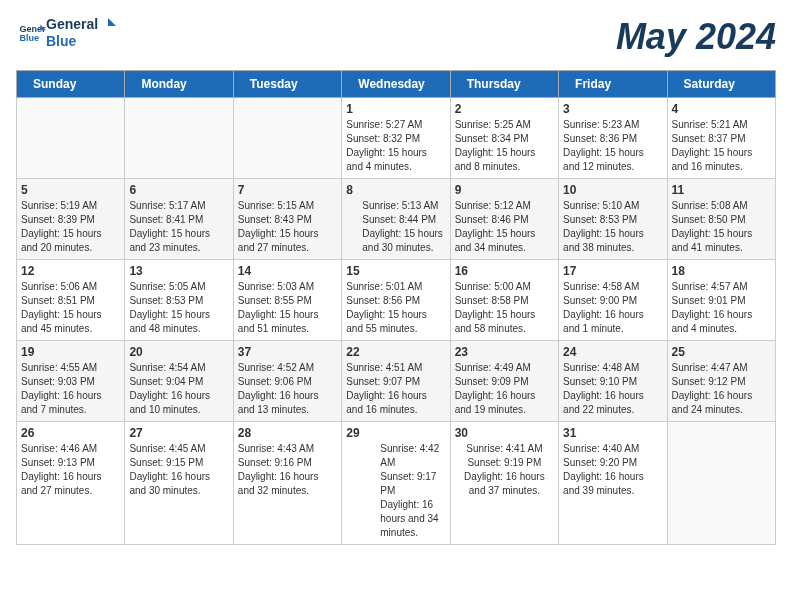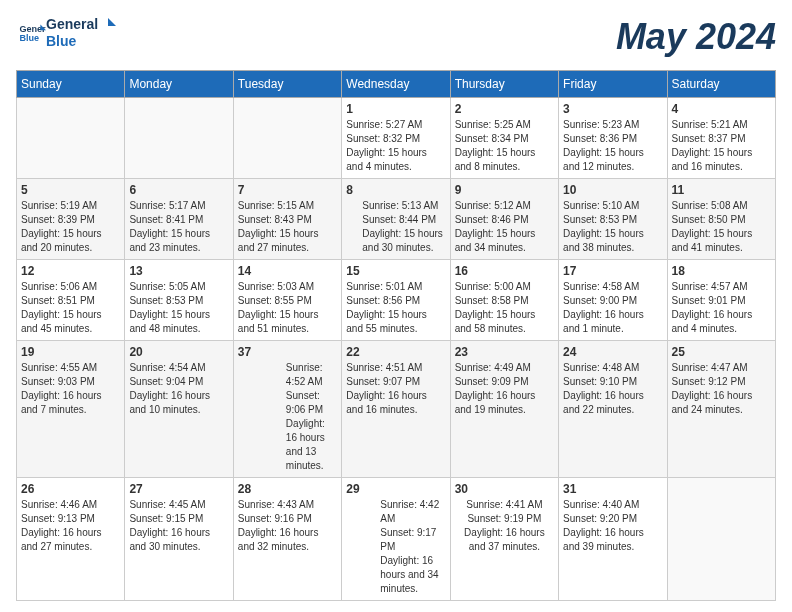--- a/index.html
+++ b/index.html
@@ -41,24 +41,24 @@
     table {
       width: 100%;
       border-collapse: collapse;
       font-size: 11px;
     }
     thead tr {
       background-color: #1e6bb8;
       color: white;
     }
     thead th {
-      padding: 6px 4px;
+      padding: 6px 16px;
       text-align: left;
       font-size: 12px;
-      font-weight: normal;
+      font-weight: bold;
       border: 1px solid #aaa;
     }
     tbody td {
       vertical-align: top;
       padding: 4px;
       border: 1px solid #ccc;
       width: calc(100% / 7);
       min-height: 80px;
       height: 80px;
       color: #333;
@@ -244,21 +244,21 @@
 Daylight: 16 hours and 7 minutes.</div>
         </td>
         <td>
           <span class="day-number">20</span>
           <div class="day-info" style="white-space: pre-line;">Sunrise: 4:54 AM
 Sunset: 9:04 PM
 Daylight: 16 hours and 10 minutes.</div>
         </td>
         <td>
           <span class="day-number">37</span>
-          <div class="day-info" style="white-space: pre-line; margin-left: 48px;">Sunrise: 4:52 AM
+          <div class="day-info" style="white-space: pre-line;">Sunrise: 4:52 AM
 Sunset: 9:06 PM
 Daylight: 16 hours and 13 minutes.</div>
         </td>
         <td>
           <span class="day-number">22</span>
           <div class="day-info" style="white-space: pre-line;">Sunrise: 4:51 AM
 Sunset: 9:07 PM
 Daylight: 16 hours and 16 minutes.</div>
         </td>
         <td>

